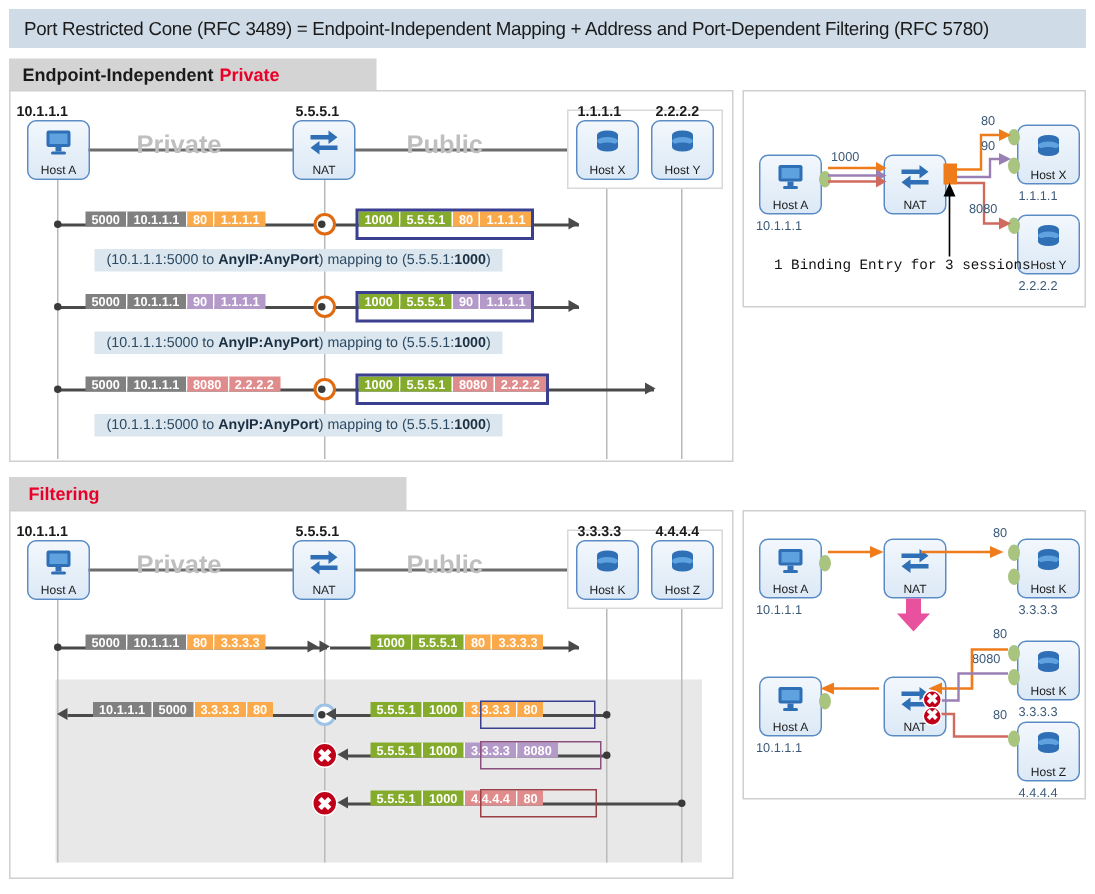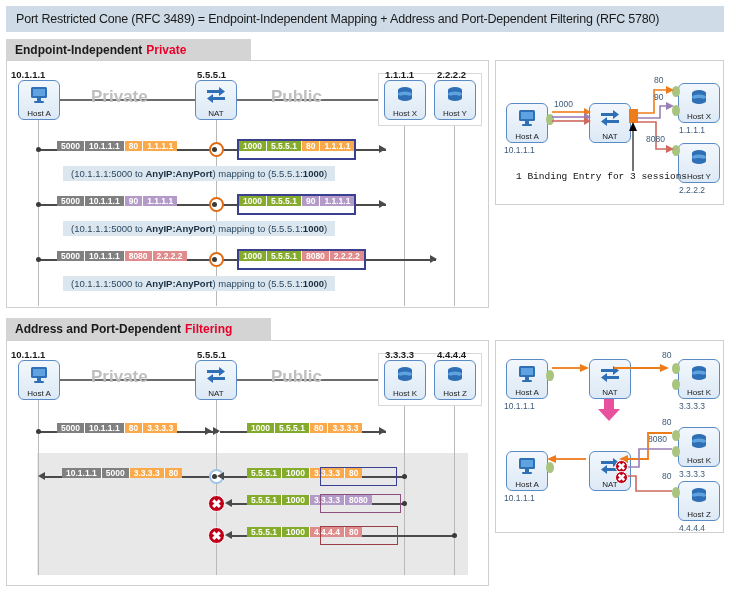--- a/index.html
+++ b/index.html
@@ -291,21 +291,20 @@
     </svg>
 
     <div class="rp" style="left:58px;top:38px;">1000</div>
     <div class="rp" style="left:158px;top:14px;">80</div>
     <div class="rp" style="left:158px;top:31px;">90</div>
     <div class="rp" style="left:150px;top:73px;">8080</div>
     <div class="rnote" style="left:20px;top:110px;">1 Binding Entry for 3 sessions</div>
   </div>
 
   <div class="sec-head" style="left:6px;top:318px;width:265px;">
-    <span class="t">Address and Port-Dependent </span>
     <span class="hl">Filtering</span>
   </div>
 
   <div class="panel" style="left:6px;top:340px;width:483px;height:246px;">
 
     <div class="trunk" style="left:46px;top:38px;width:332px;"></div>
     <div class="wm" style="left:84px;top:26px;">Private</div>
     <div class="wm" style="left:264px;top:26px;">Public</div>
 
     <div class="lbl" style="left:4px;top:8px;">10.1.1.1</div>

